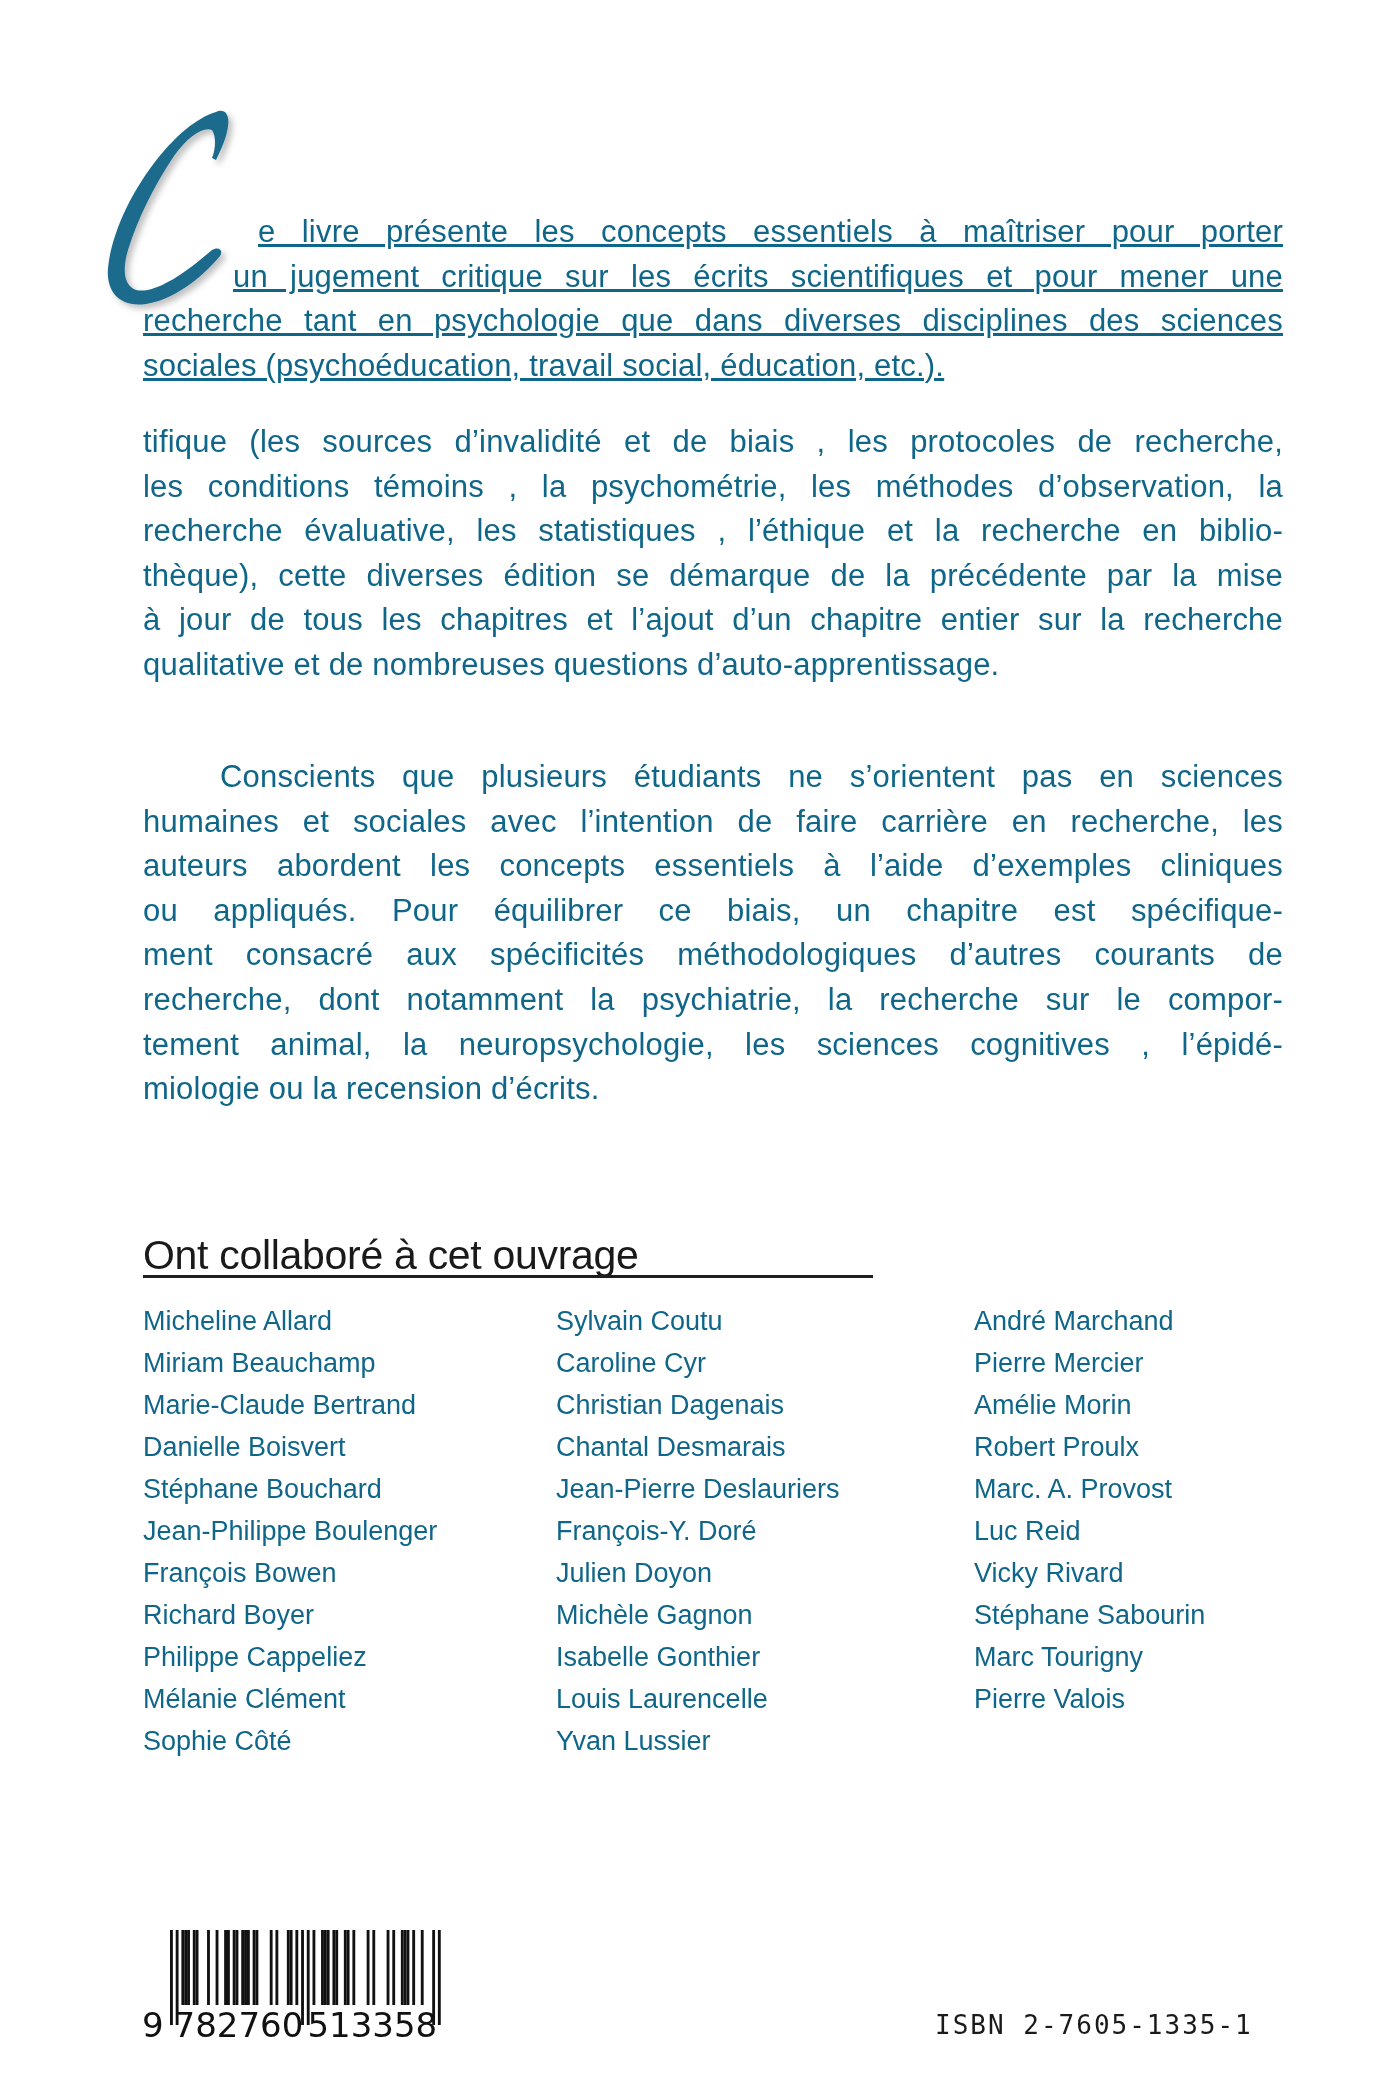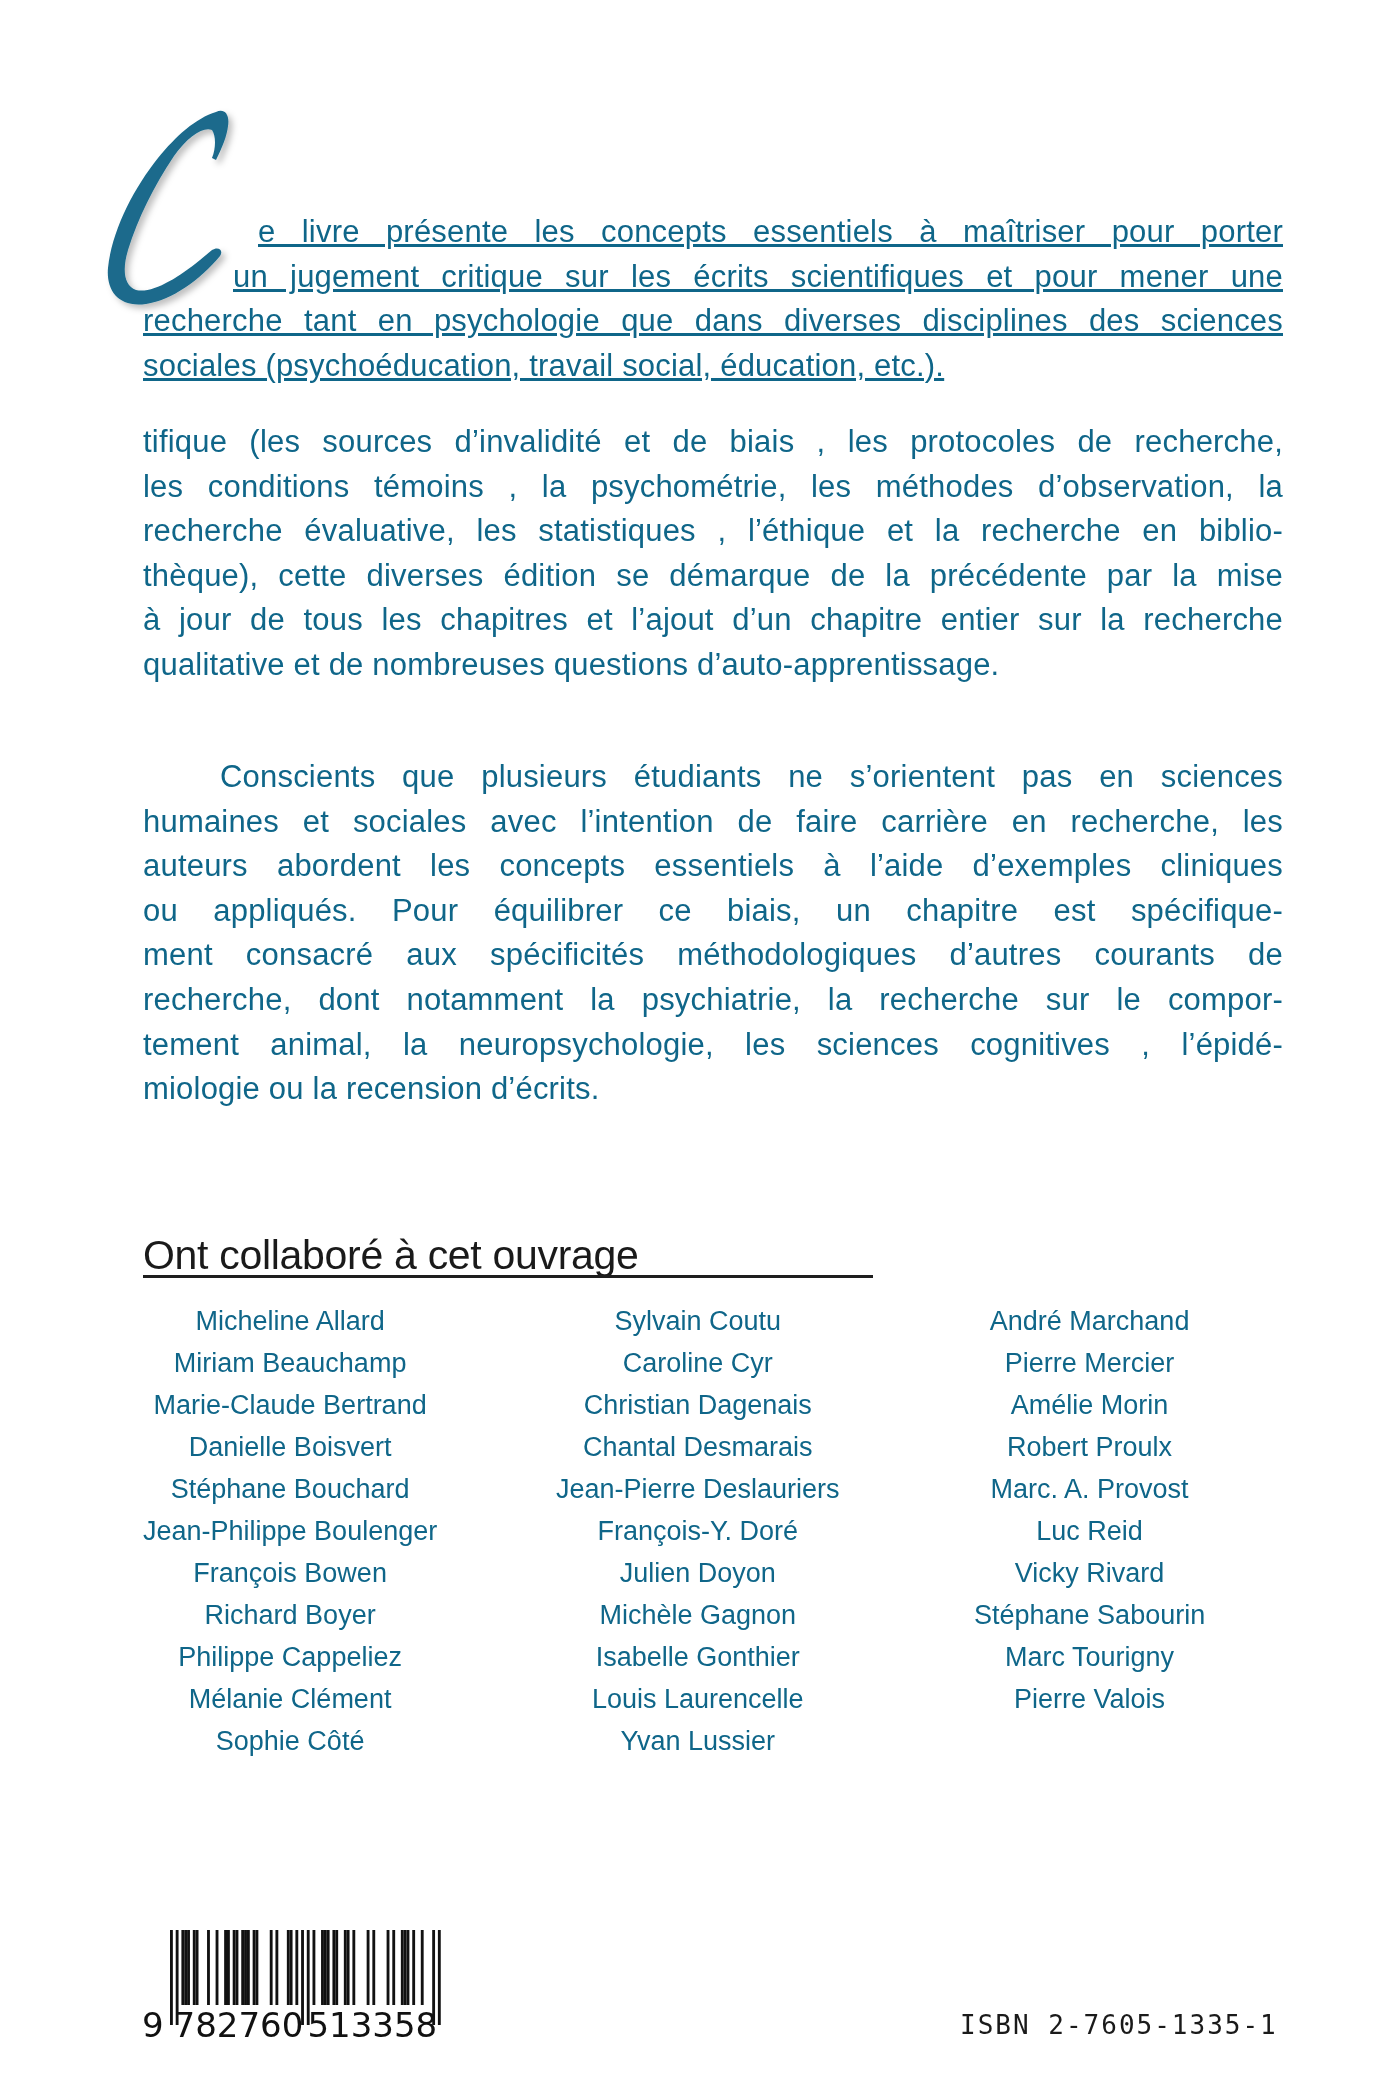--- a/index.html
+++ b/index.html
@@ -12,28 +12,28 @@
     .blurb .line.last { text-align-last: left; }
     #p1 { top: 210px; text-decoration: underline; }
     #p2 { top: 420px; }
     #p3 { top: 755px; }
     .indent-1 { padding-left: 115px; }
     .indent-2 { padding-left: 90px; }
     .indent-p { padding-left: 77px; }
     .collab-title { position: absolute; left: 143px; top: 1232px; font-size: 41px; color: #1a1a1a;
                     font-family: "Liberation Sans", sans-serif; letter-spacing: -0.3px; }
     .collab-rule { position: absolute; left: 143px; top: 1275px; width: 730px; height: 3px; background: #1e1e1e; }
-    .col { position: absolute; top: 1300px; font-size: 27px; line-height: 42px; color: #0f6689; text-align: center; }
+    .col { position: absolute; top: 1300px; font-size: 27px; line-height: 42px; color: #0f6689; }
     .col div { white-space: nowrap; }
     #col1 { left: 143px; }
     #col2 { left: 556px; }
     #col3 { left: 974px; }
     .barcode { position: absolute; left: 140px; top: 1925px; width: 330px; height: 120px; }
     .isbn { position: absolute; left: 935px; top: 2010px; font-family: "DejaVu Sans Mono", monospace;
-            font-size: 26px; color: #1a1a1a; letter-spacing: 2px; margin-left: 25px; }
+            font-size: 26px; color: #1a1a1a; letter-spacing: 2px; }
   </style>
 </head>
 <body>
 
 <svg class="drop-cap" viewBox="0 0 170 215">
   <defs>
     <filter id="sh" x="-20%" y="-20%" width="140%" height="140%">
       <feDropShadow dx="4" dy="4" stdDeviation="3" flood-color="#000" flood-opacity="0.25"></feDropShadow>
     </filter>
   </defs>

